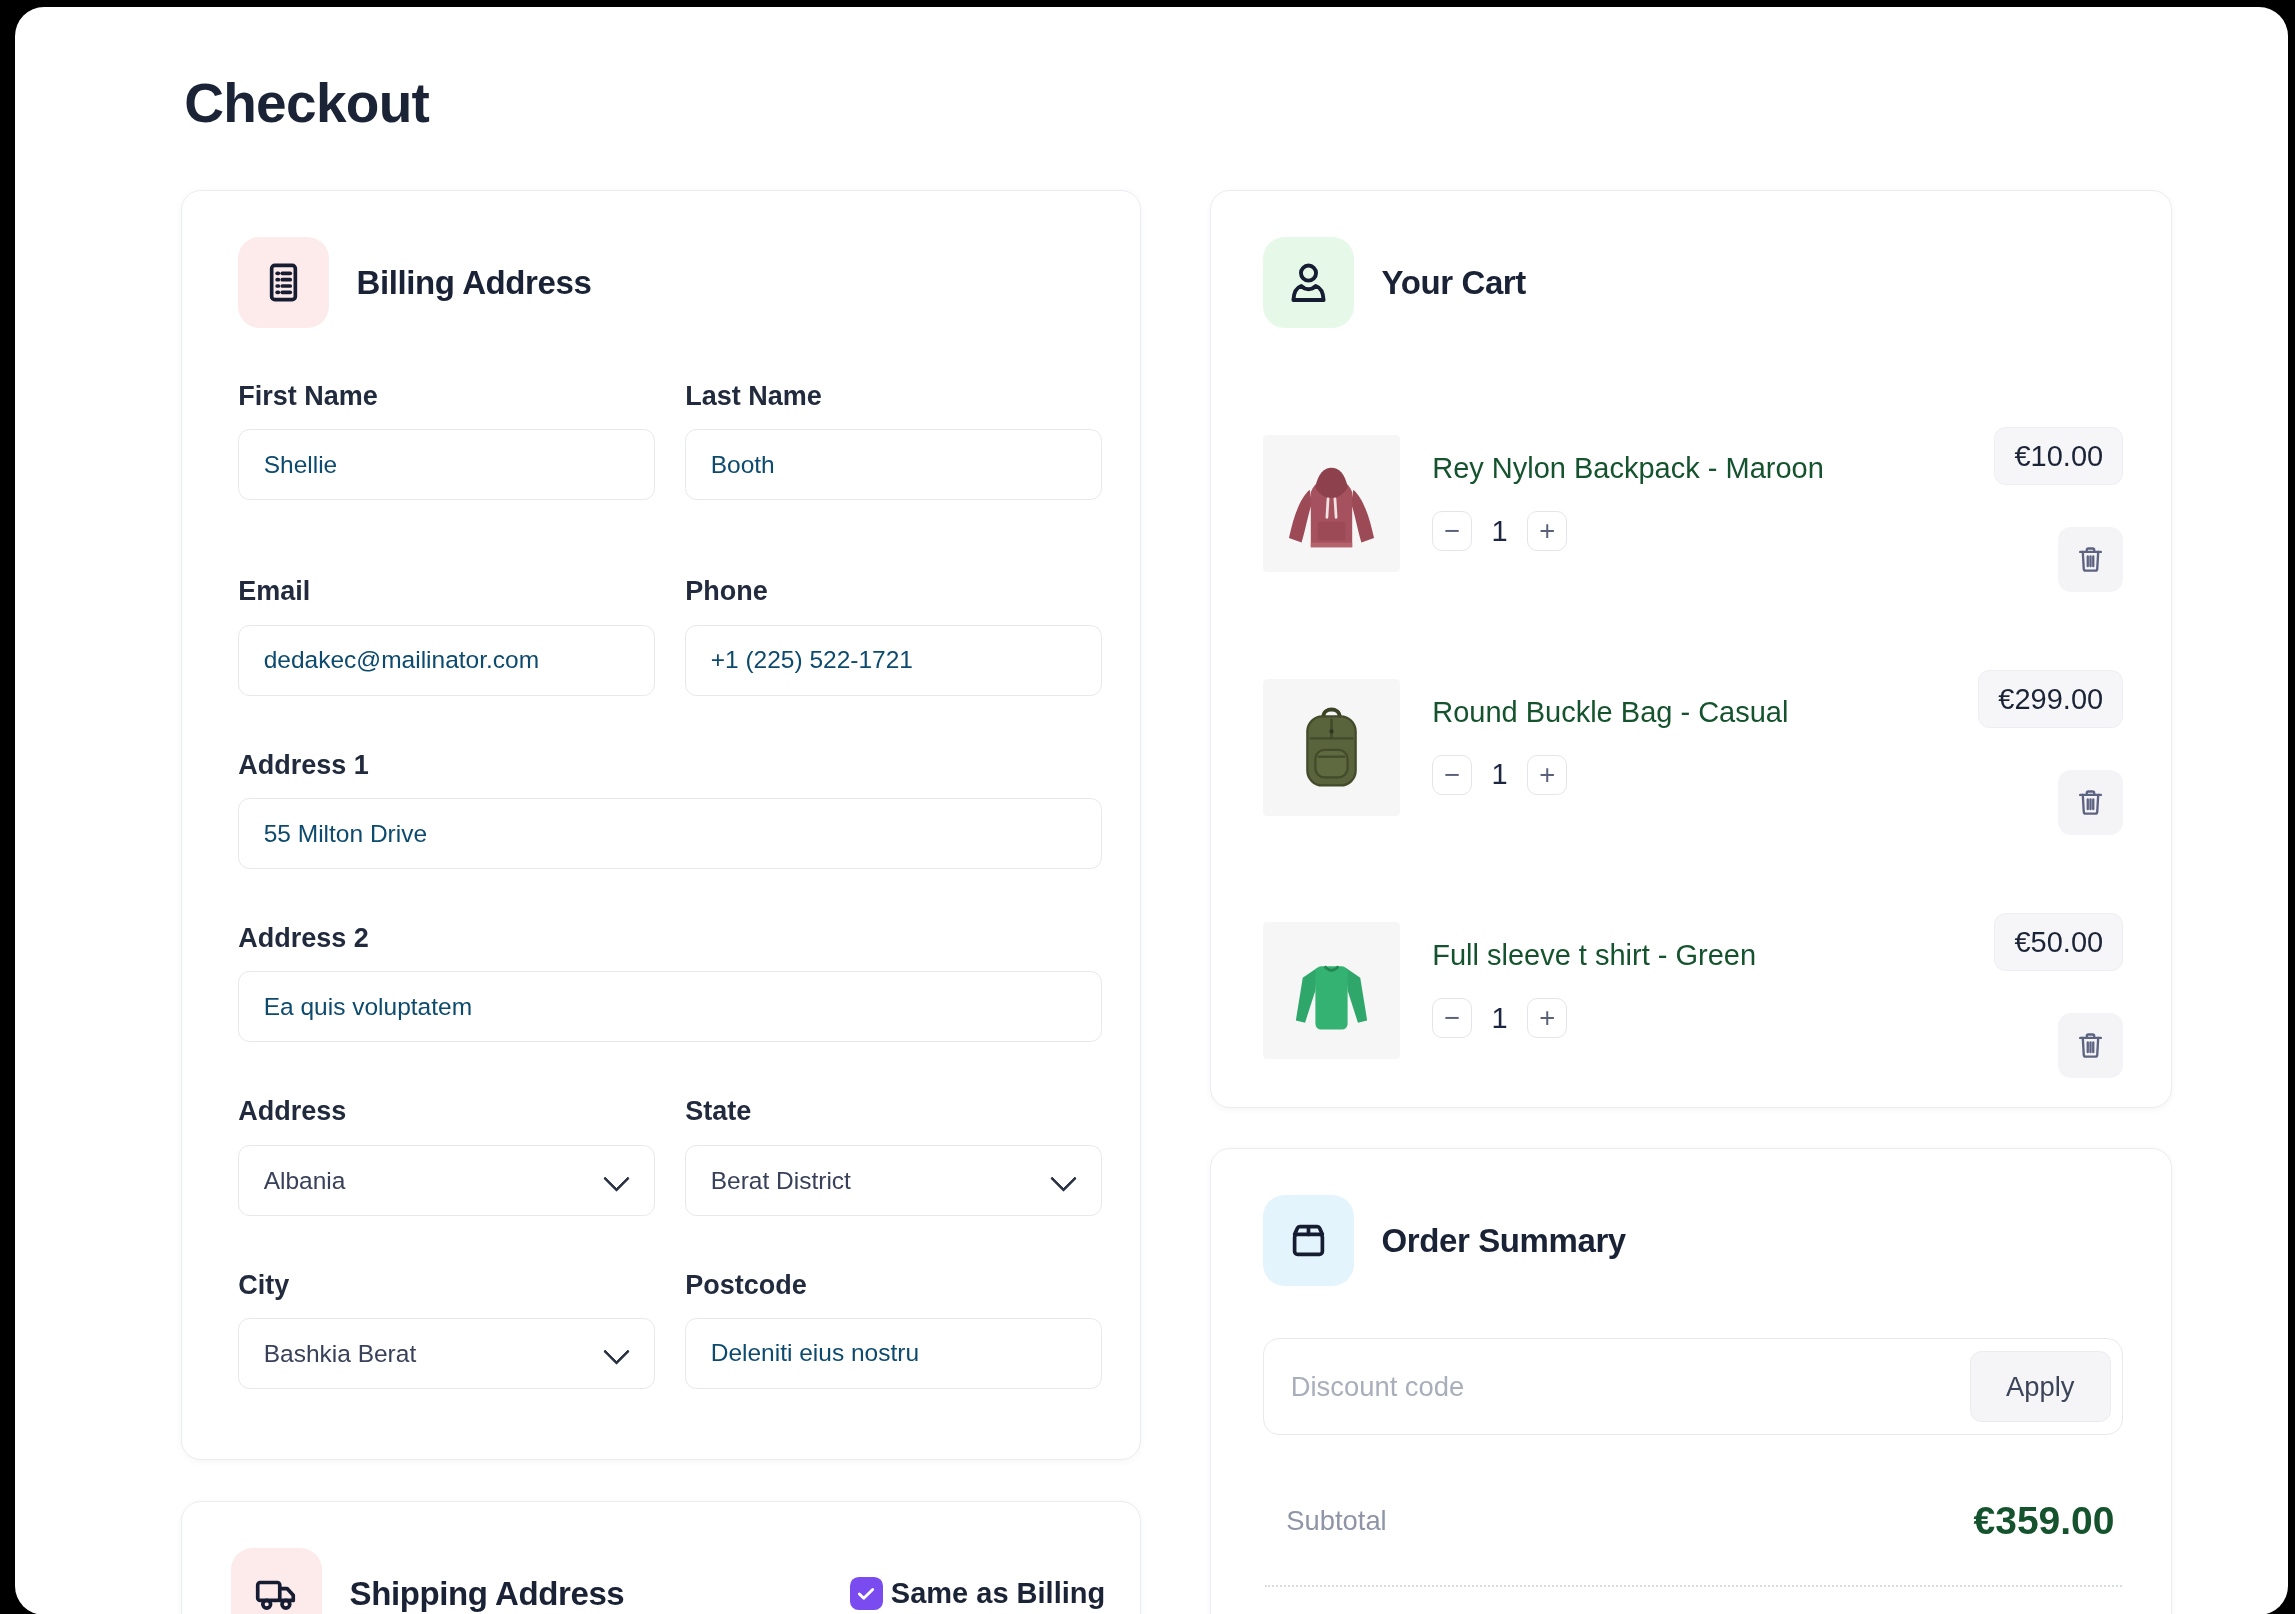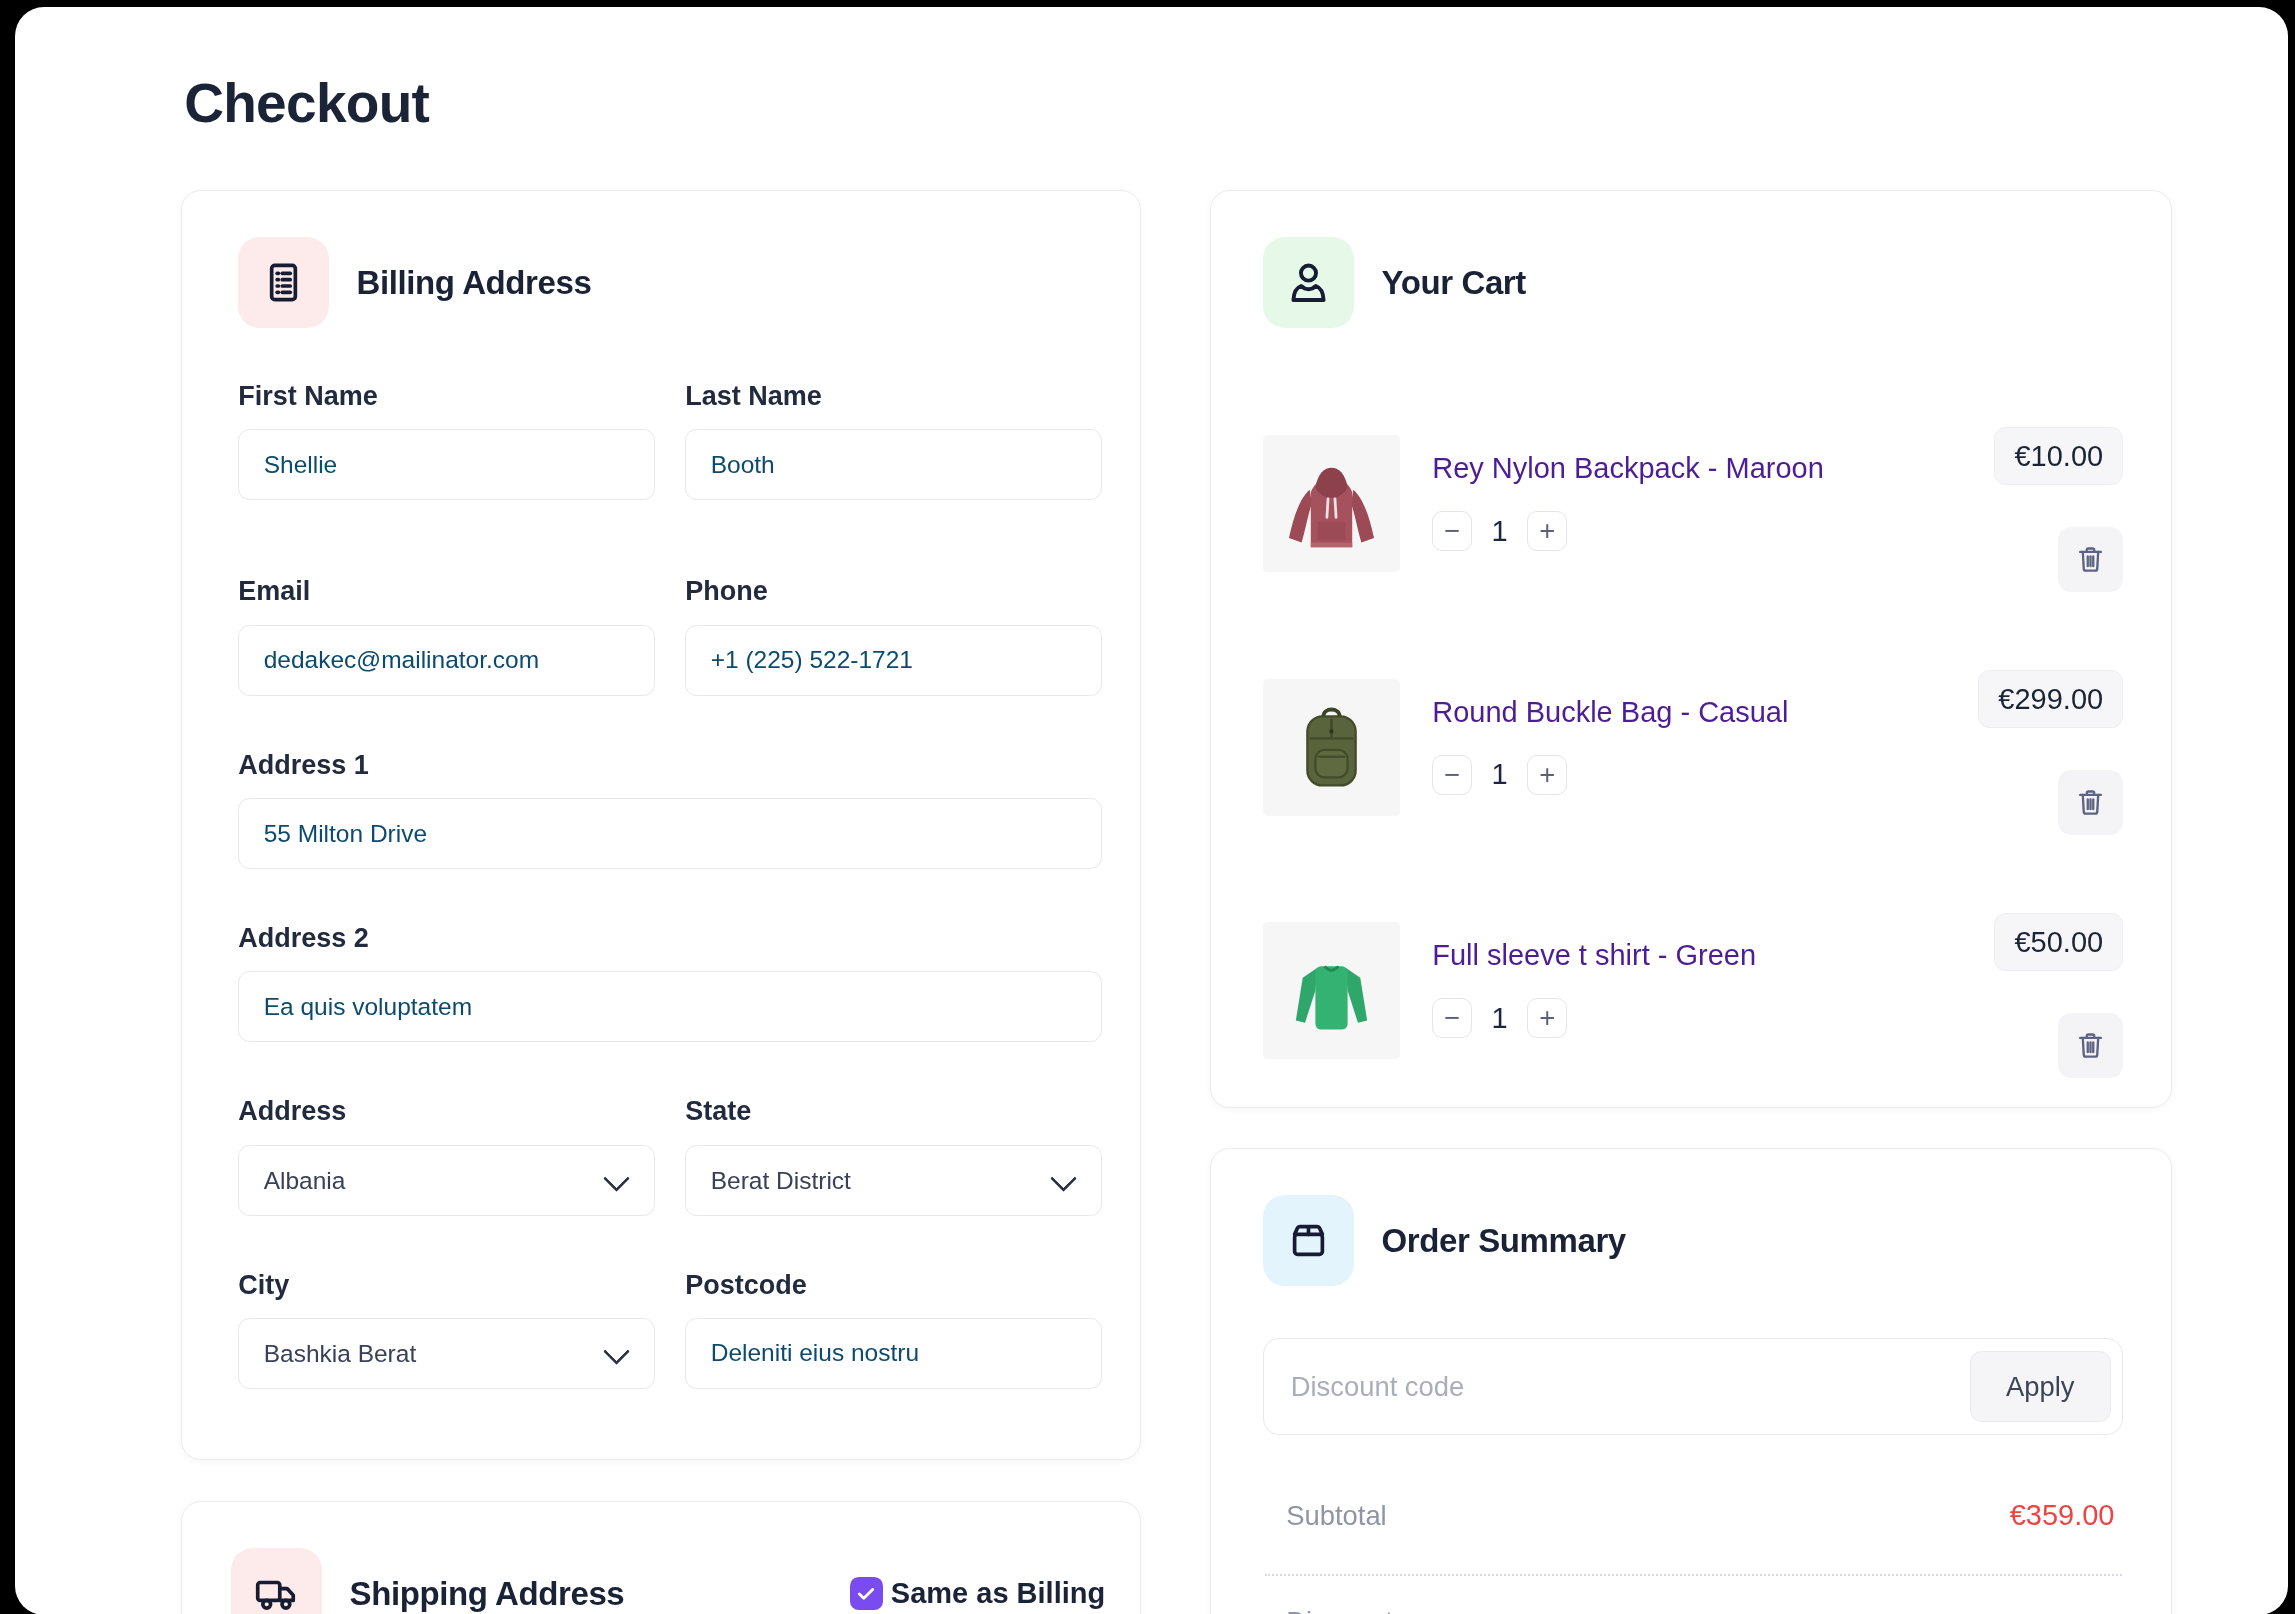--- a/index.html
+++ b/index.html
@@ -43,21 +43,21 @@
            border-left:3.6px solid #2b3245;border-bottom:3.6px solid #2b3245;
            transform:rotate(-45deg);border-radius:1.4px;pointer-events:none;}
 
   
   .cart-items{margin-top:107px;}
   .cart-item{display:flex;margin-bottom:87px;}
   .thumb{width:137px;height:137px;background:#f6f6f7;border-radius:4.3px;flex:0 0 auto;
          display:flex;align-items:center;justify-content:center;}
   .thumb svg{width:115px;height:115px;}
   .item-mid{flex:1 1 auto;margin-left:32px;min-width:0;}
-  .item-name{font-size:29px;font-weight:500;color:#4c1d95;margin-top:17.3px;}
+  .item-name{font-size:29px;font-weight:500;color:#14532d;margin-top:17.3px;}
   .qty-row{display:flex;align-items:center;margin-top:26px;}
   .qty-btn{width:40px;height:40px;border:1.4px solid #e4e5eb;border-radius:10px;background:#fff;
            color:#5a6078;font-size:27.4px;line-height:38px;text-align:center;box-sizing:border-box;
            cursor:pointer;user-select:none;}
   .qty-num{width:55px;text-align:center;font-size:29px;color:#1d2640;font-weight:500;}
   .item-right{display:flex;flex-direction:column;align-items:flex-end;width:173px;flex:0 0 auto;}
   .price-badge{margin-top:-8.7px;background:#f6f6f8;border:1.4px solid #eeeef2;border-radius:11.5px;
                height:56px;line-height:56px;padding:0 19px;font-size:29px;font-weight:500;
                color:#1b2437;white-space:nowrap;}
   .trash-btn{margin-top:42px;width:65px;height:65px;background:#f4f4f7;border-radius:13px;
@@ -69,21 +69,21 @@
                 display:flex;align-items:center;padding:0 11.5px 0 24.5px;box-sizing:border-box;}
   .discount-input{flex:1 1 auto;border:none;outline:none;font-size:27.4px;color:#454d60;
                   font-family:inherit;min-width:0;}
   .discount-input::placeholder{color:#a9aebb;}
   .apply-btn{width:141px;height:71px;background:#f5f5f7;border:1.4px solid #ebebef;border-radius:11.5px;
              font-size:27.4px;color:#3c4458;font-family:inherit;cursor:pointer;flex:0 0 auto;}
   .sum-row{display:flex;justify-content:space-between;align-items:center;padding:0 8.7px 0 23px;}
   .sum-row.subtotal{margin-top:64px;}
   .sum-row.discount{margin-top:30px;}
   .sum-label{font-size:27.4px;color:#8f95a7;}
-  .sum-value{font-size:29px;font-weight:400;color:#ef4444;}
+  .sum-value{font-size:39px;font-weight:700;color:#14532d;}
   .dot-divider{margin:42px 1.4px 0 1.4px;border-top:2.2px dotted #d9dbe1;height:0;}
 
   
   .ship-head{display:flex;align-items:center;justify-content:space-between;}
   .same-group{display:flex;align-items:center;gap:8px;}
   .checkbox{width:33px;height:33px;border-radius:8.7px;background:#7a4cf0;display:flex;
             align-items:center;justify-content:center;cursor:pointer;flex:0 0 auto;}
   .checkbox svg{width:20px;height:20px;}
   .same-label{font-size:29px;font-weight:600;color:#1b2336;}
   .ink{stroke:#161d33;stroke-width:1.8;fill:none;stroke-linecap:round;stroke-linejoin:round;}

